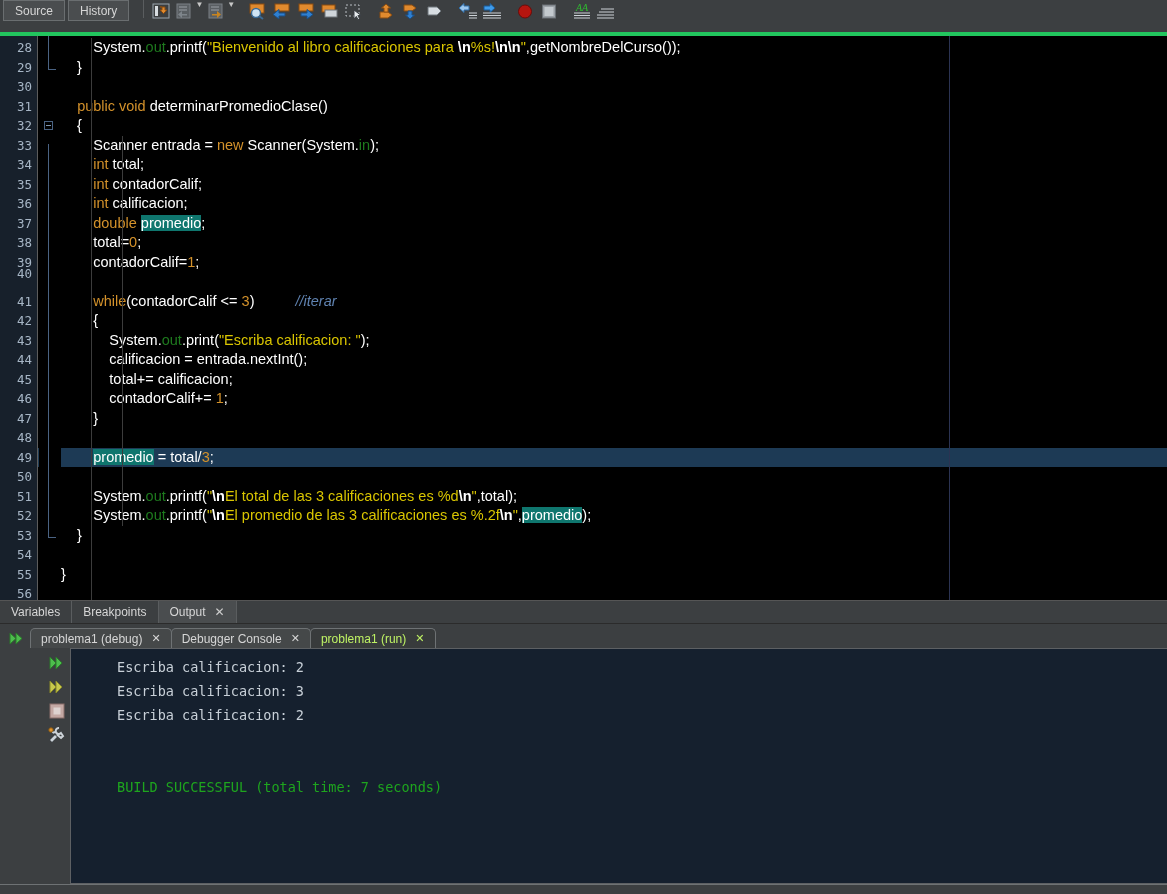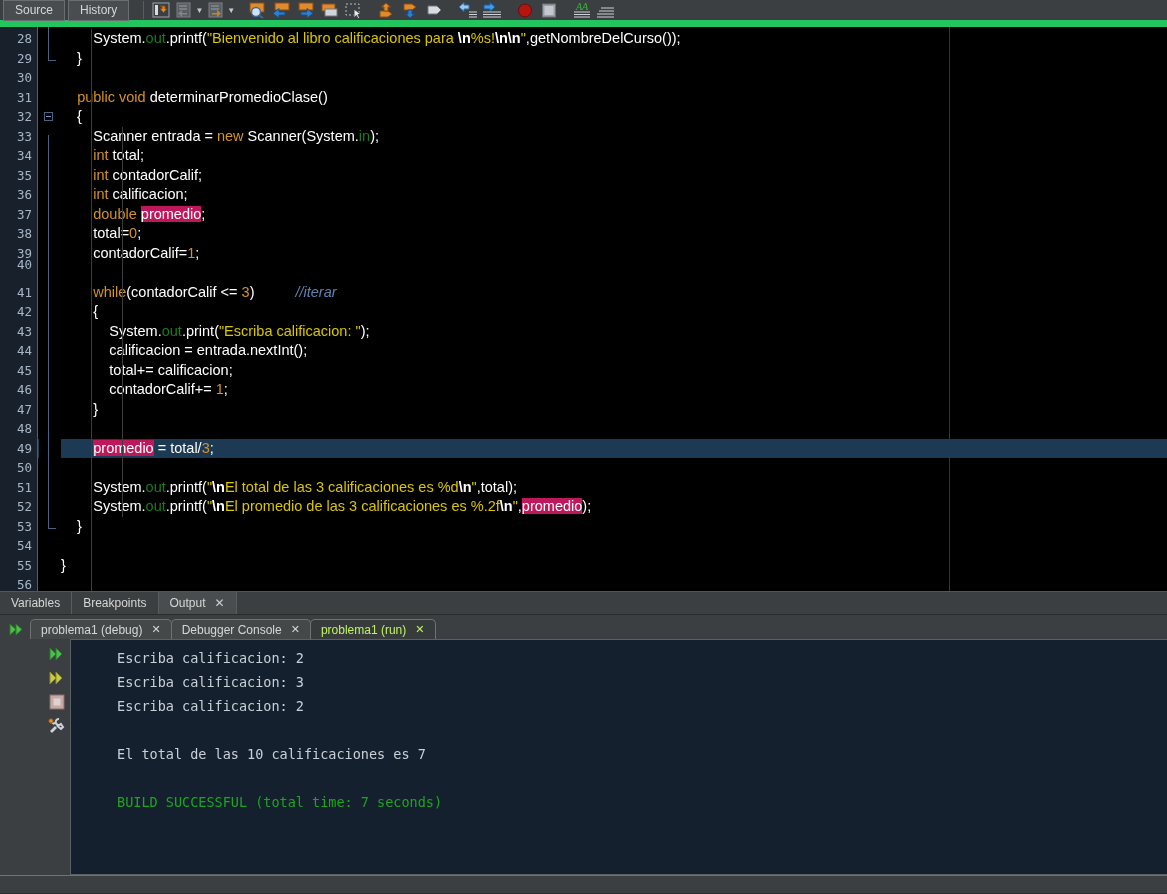--- a/index.html
+++ b/index.html
@@ -10,25 +10,24 @@
   body {
     width: 1167px;
     height: 894px;
     overflow: hidden;
     font-family: "Liberation Sans", sans-serif;
     -webkit-font-smoothing: none;
   }
 
   
   #toolbar {
-    height: 27px;
-    background: #3c3f41;
-    border-bottom: 7px solid #22c55e;
-    display: flex;
-    align-items: center;
+    height: 36px;
+    background: #3c3f41;
+    border-bottom: 4px solid #22c55e;
+    display: flex;
     box-sizing: border-box;
   }
   .vtab {
     height: 21px;
     margin-left: 3px;
     padding: 0 11px;
     display: flex;
     align-items: center;
     justify-content: center;
     font-size: 12px;
@@ -138,21 +137,21 @@
     left: 1px; top: 3px;
     width: 5px; height: 1px;
     background: #7e96b0;
   }
   .kw   { color: #d4922b; }
   .str  { color: #d9c500; }
   .esc  { color: #ffffff; font-weight: bold; }
   .num  { color: #d4922b; }
   .fld  { color: #1e7a1e; }
   .cmt  { color: #5f82b0; font-style: italic; padding-left: 41px; }
-  .hl   { background: #be185d; }
+  .hl   { background: #0f766e; }
 
   
   #panelTabs {
     height: 22px;
     background: #3c3f41;
     display: flex;
     align-items: stretch;
     border-top: 1px solid #555;
     border-bottom: 1px solid #2b2b2b;
   }
@@ -525,16 +524,16 @@
       </svg>
     </div>
     <div class="side-btn">
       <svg width="17" height="16" viewBox="0 0 17 16">
         <circle cx="3" cy="3" r="2.2" fill="#e0932e" stroke="#8a5a12"></circle>
         <path d="M11 1 a3 3 0 1 0 2 5 L15 9 L13 11 L9.5 8 a3 3 0 0 0 -5 -2" fill="none" stroke="#cdd3d8" stroke-width="2"></path>
         <path d="M2 13 L7 8 L9 10 L4 15z" fill="#cdd3d8" stroke="#7d848a"></path>
       </svg>
     </div>
   </div>
-  <div id="consoleOut"><div>Escriba calificacion: 2</div><div>Escriba calificacion: 3</div><div>Escriba calificacion: 2</div><div>&nbsp;</div><div>El total de las 10 calificaciones es 7</div><div>&nbsp;</div><div class="okline">BUILD SUCCESSFUL (total time: 7 seconds)</div></div>
+  <div id="consoleOut"><div>Escriba calificacion: 2</div><div>Escriba calificacion: 3</div><div>Escriba calificacion: 2</div><div>&nbsp;</div><div>&nbsp;</div><div class="okline">BUILD SUCCESSFUL (total time: 7 seconds)</div></div>
 </div>
 
 <div id="statusbar"></div>
 
 </body></html>

